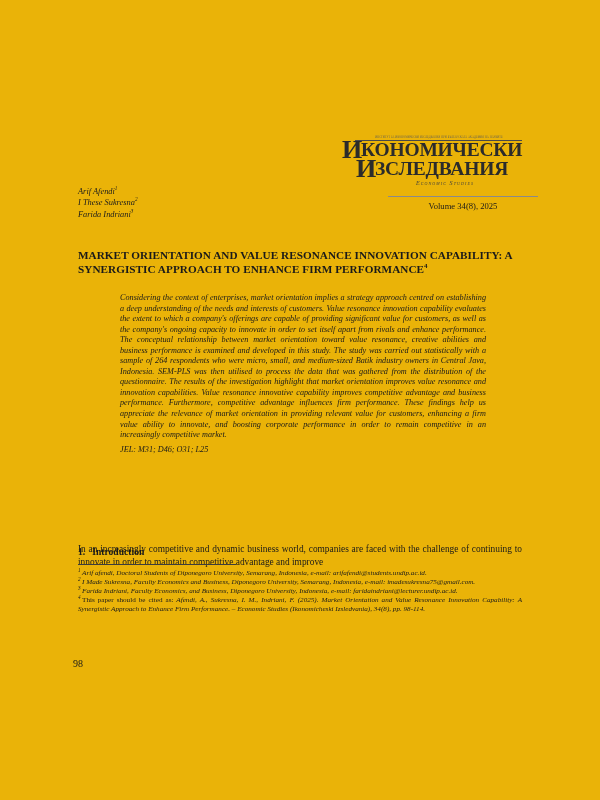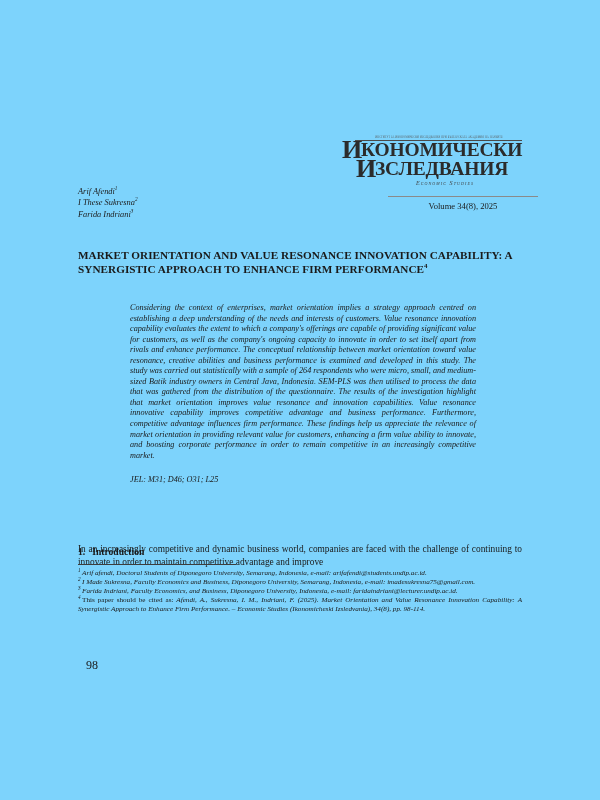--- a/index.html
+++ b/index.html
@@ -14,21 +14,21 @@
     font-family: "Liberation Serif", serif;
     color: #1a1a1a;
     overflow: hidden;
   }
 
   .page {
     position: absolute;
     left: 0; top: 0;
     width: 600px;
     height: 800px;
-    background: #7dd3fc;
+    background: #eab308;
   }
 
   
   .masthead {
     position: absolute;
     right: 78px;
     top: 136px;
     width: 180px;
     text-align: center;
   }
@@ -124,21 +124,21 @@
     position: absolute;
     left: 116px;
     right: 110px;
     top: 289px;
     font-style: italic;
     font-size: 8.2px;
     line-height: 10.55px;
     text-align: justify;
     text-justify: inter-word;
   }
-  .abstract p { margin: 14px; }
+  .abstract p { margin: 4px; }
   .kw, .jel { font-style: italic; }
   .kw { text-align: justify; }
   .jel { text-align: left; }
 
   
   .section-head {
     position: absolute;
     left: 78px;
     top: 512px;
     font-weight: bold;
@@ -181,23 +181,23 @@
     font-size: .72em;
     vertical-align: super;
     line-height: 0;
     margin-right: 1.5px;
   }
   .fn4-lead { font-style: normal; }
 
   
   .page-number {
     position: absolute;
-    left: 86px;
+    left: 73px;
     top: 658px;
-    font-size: 12px;
+    font-size: 10px;
   }
 </style>
 </head>
 <body>
 
 <div class="page">
 
   <div class="masthead">
     <div class="institute-line">ИНСТИТУТ ЗА ИКОНОМИЧЕСКИ ИЗСЛЕДВАНИЯ ПРИ БЪЛГАРСКАТА АКАДЕМИЯ НА НАУКИТЕ</div>
     <div class="logo-rule"></div>

